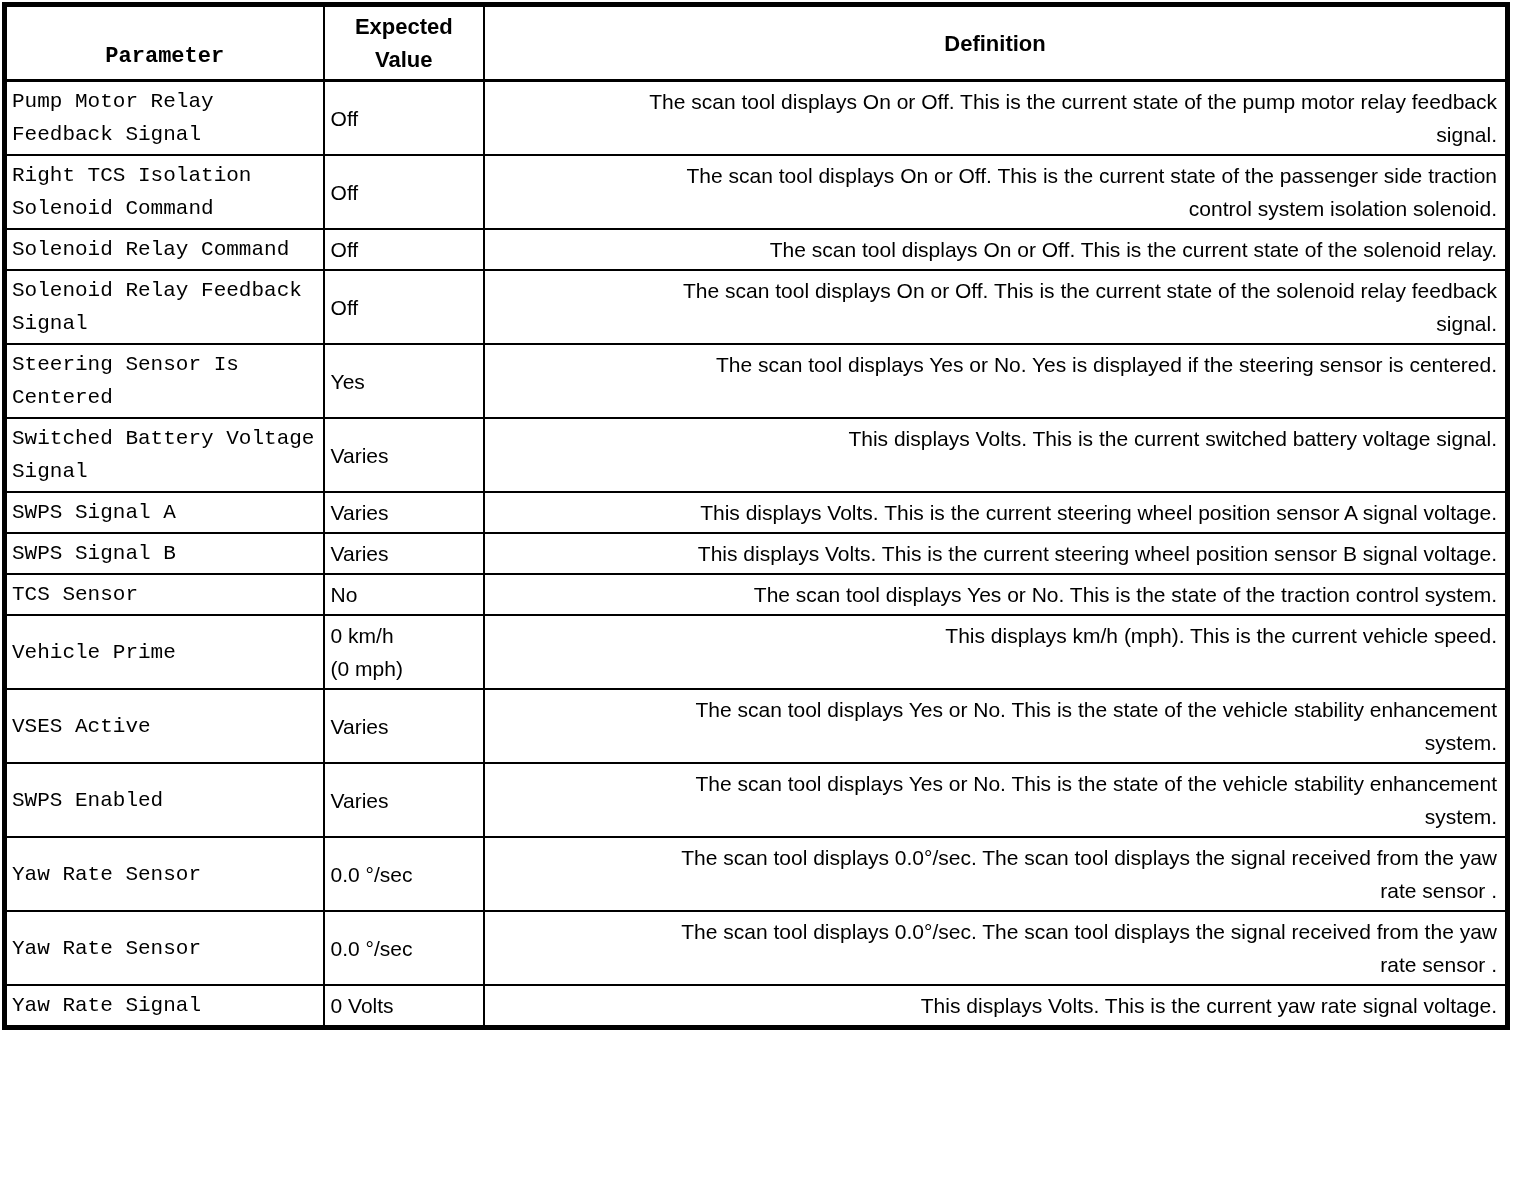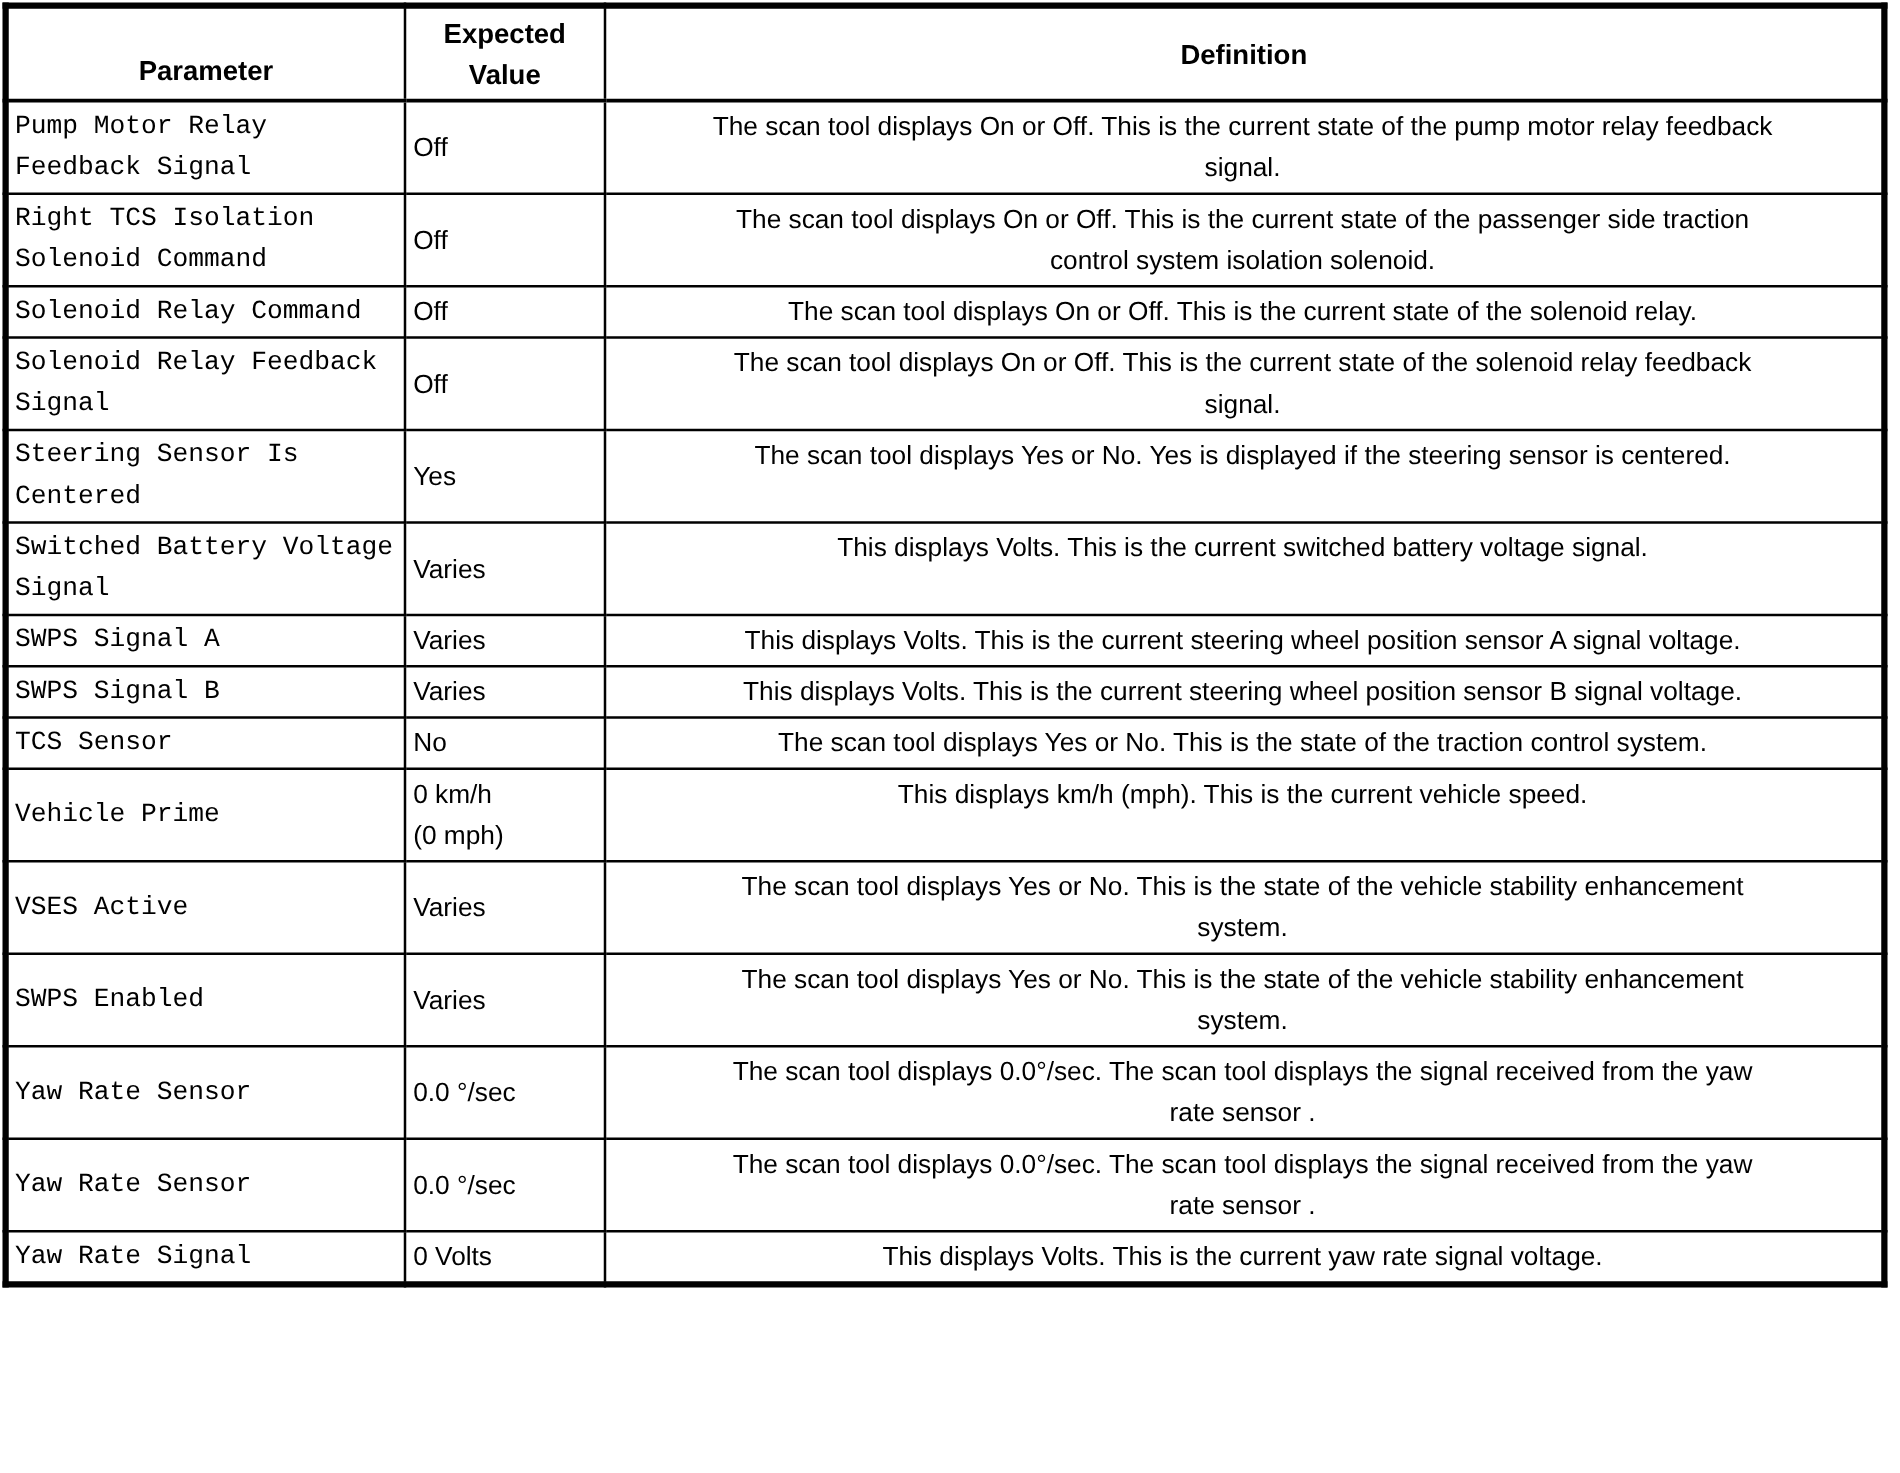--- a/index.html
+++ b/index.html
@@ -33,36 +33,36 @@
     overflow: hidden;
     word-wrap: break-word;
   }
   thead th {
     font-weight: bold;
     font-size: 22px;
     text-align: center;
     border-bottom: 3px solid #000000;
   }
   thead tr { height: 68px; }
-  th.h-parameter { vertical-align: bottom; padding-bottom: 6px; }
+  th.h-parameter { vertical-align: bottom; padding-bottom: 6px; font-family: Liberation Mono, monospace; }
   th.h-expected  { vertical-align: middle; }
   th.h-definition{ vertical-align: middle; }
   td.param {
     text-align: left;
     vertical-align: middle;
     padding-left: 5px;
     padding-right: 4px;
     font-family: Liberation Mono, monospace;
   }
   td.expected {
     text-align: left;
     vertical-align: middle;
   }
   td.def {
-    text-align: center;
+    text-align: right;
     vertical-align: top;
     padding-left: 6px;
     padding-right: 8px;
     margin-left: 46px;
   }
 </style>
 </head>
 <body>
 
 <div class="page">

